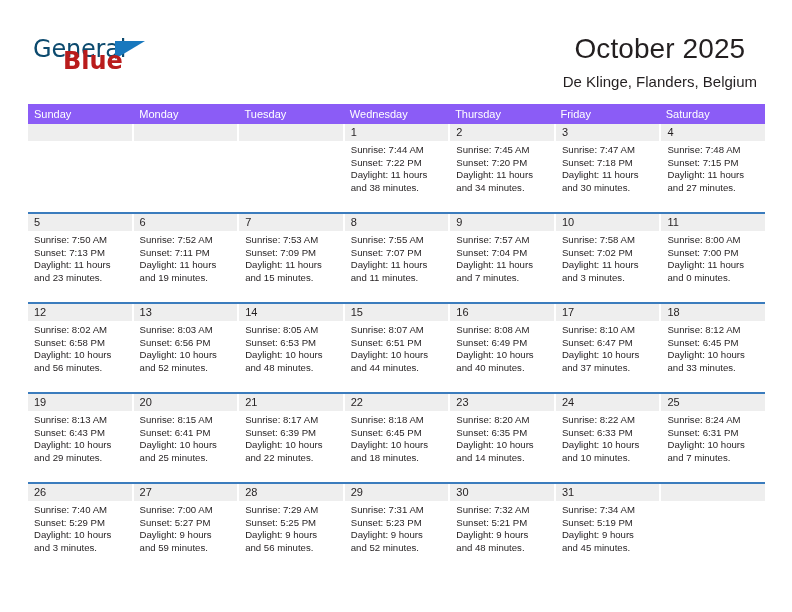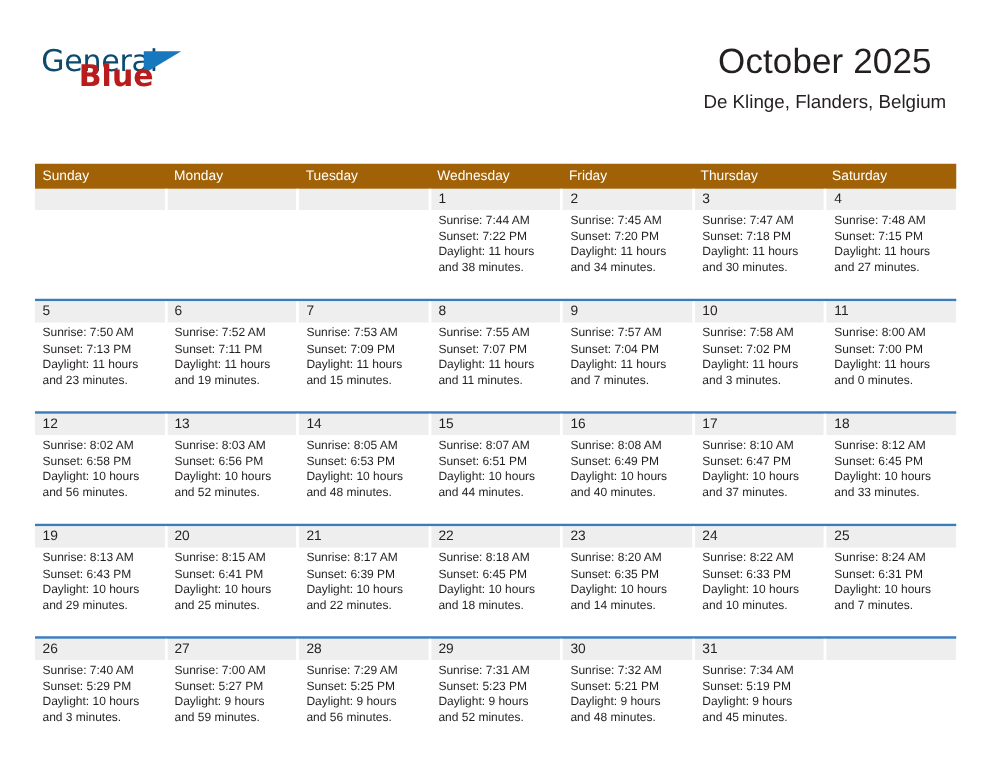--- a/index.html
+++ b/index.html
@@ -89,23 +89,22 @@
 
   
   .cal {
     position: absolute;
     left: 28px;
     top: 104px;
     width: 737px;
   }
   .weekdays {
     display: flex;
-    background: #a16207;
+    background: #8b5cf6;
     height: 20px;
-    margin-top: 27px;
   }
   .weekdays .wd {
     flex: 1 1 0;
     color: #ffffff;
     font-size: 11px;
     line-height: 20px;
     padding-left: 6px;
     box-sizing: border-box;
     white-space: nowrap;
     overflow: hidden;
@@ -170,22 +169,22 @@
       <div class="cal-sub">De Klinge, Flanders, Belgium</div>
     </div>
   </div>
 
   <div class="cal">
     <div class="weekdays">
         <div class="wd">Sunday</div>
         <div class="wd">Monday</div>
         <div class="wd">Tuesday</div>
         <div class="wd">Wednesday</div>
+        <div class="wd">Thursday</div>
         <div class="wd">Friday</div>
-        <div class="wd">Thursday</div>
         <div class="wd">Saturday</div>
       </div>
     <div id="weeks-host">
         <div class="week">
           <div class="week-inner">
             <div class="cell empty">
               <div class="daynum-band">
                 <div class="daynum"></div>
               </div>
               <div class="lines"></div>

